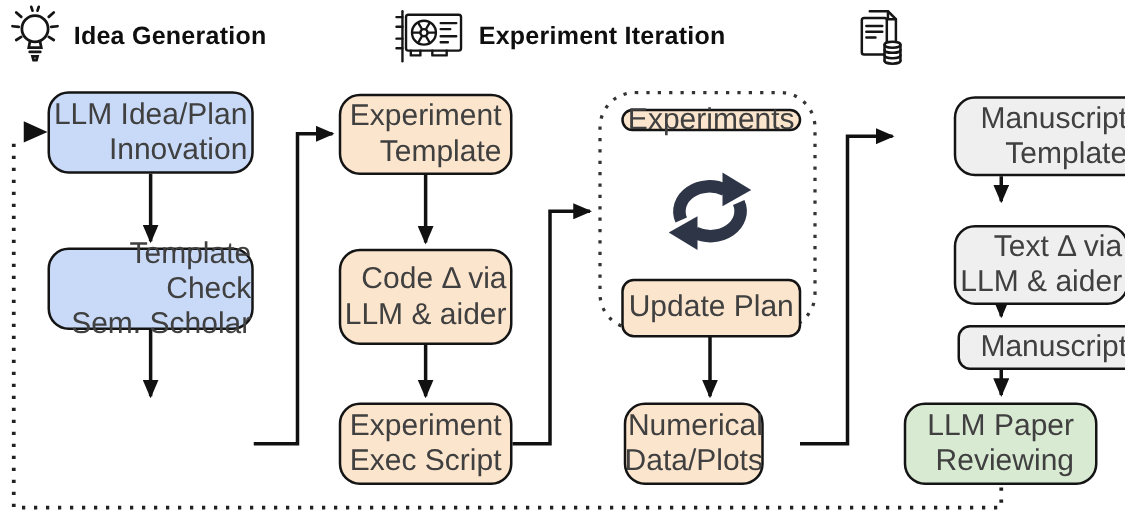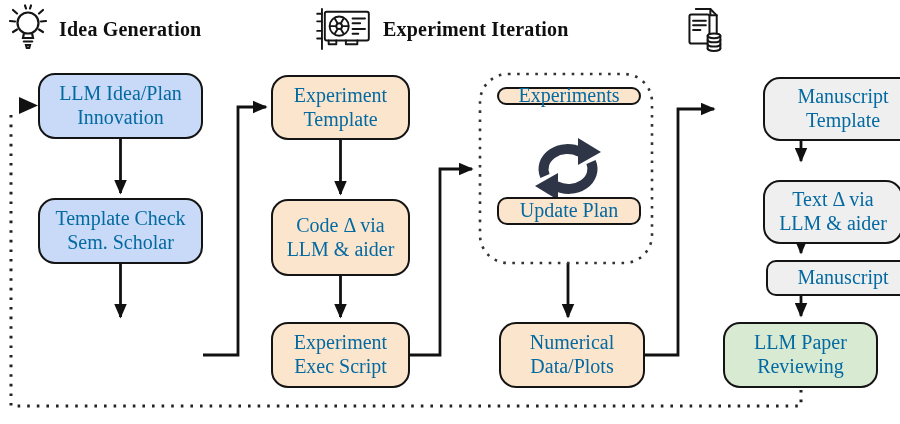--- a/index.html
+++ b/index.html
@@ -1,31 +1,31 @@
 <!DOCTYPE html>
 <html><head>
 <meta charset="utf-8">
 <style>
   html,body{margin:0;padding:0;background:#ffffff;}
   .stage{
     position:relative;width:900px;height:424px;background:#ffffff;
-    font-family:Liberation Serif, serif;overflow:hidden;
+    font-family:Liberation Sans, sans-serif;overflow:hidden;
   }
   .overlay{position:absolute;left:0;top:0;width:900px;height:424px;}
   
   .hdr{position:absolute;top:4px;display:flex;align-items:center;gap:11px;height:50px;}
   .htext{font-size:20px;font-weight:700;color:#0f0f0f;letter-spacing:.2px;white-space:nowrap;}
   .hicon svg{display:block;}
   
   .node{
     position:absolute;display:flex;align-items:center;justify-content:center;
     border:2px solid #141414;border-radius:17px;text-align:center;box-sizing:border-box;
   }
   .node.small{border-radius:10px;}
-  .lbl{white-space:pre-line;font-size:20px;line-height:1.18;color:#0369a1;}
+  .lbl{white-space:pre-line;font-size:24px;line-height:1.18;color:#404040;text-align:right;}
   .c-blue{background:#c9daf8;}
   .c-orange{background:#fce5cd;}
   .c-gray{background:#efefef;margin-left:42px;}
   .c-green{background:#d9ead3;}
   .cycle{position:absolute;left:528px;top:132px;width:80px;height:74px;}
 </style>
 </head>
 <body>
 
 <div class="stage">
@@ -143,25 +143,25 @@
   <div class="cycle">
     <svg width="80" height="74" viewBox="0 0 80 74">
       <g stroke="#2e3547" stroke-width="10" fill="none">
         <path d="M17 44 A24 20 0 0 1 52 20"></path>
         <path d="M63 30 A24 20 0 0 1 28 54"></path>
       </g>
       <polygon points="50,6 73,20 50,33" fill="#2e3547"></polygon>
       <polygon points="30,41 7,54 30,68" fill="#2e3547"></polygon>
     </svg>
   </div>
-  <div class="node c-orange small" style="left:497px;top:197px;width:144px;height:28px">
+  <div class="node c-orange small" style="left:497px;top:223px;width:144px;height:47px">
     <span class="lbl">Update Plan</span>
   </div>
 
-  <div class="node c-orange" style="left:499px;top:322px;width:146px;height:66px">
+  <div class="node c-orange" style="left:499px;top:322px;width:112px;height:66px">
     <span class="lbl">Numerical
 Data/Plots</span>
   </div>
 
   <div class="node c-gray" style="left:721px;top:77px;width:160px;height:64px">
     <span class="lbl">Manuscript
 Template</span>
   </div>
   <div class="node c-gray" style="left:721px;top:180px;width:140px;height:64px">
     <span class="lbl">Text Δ via

